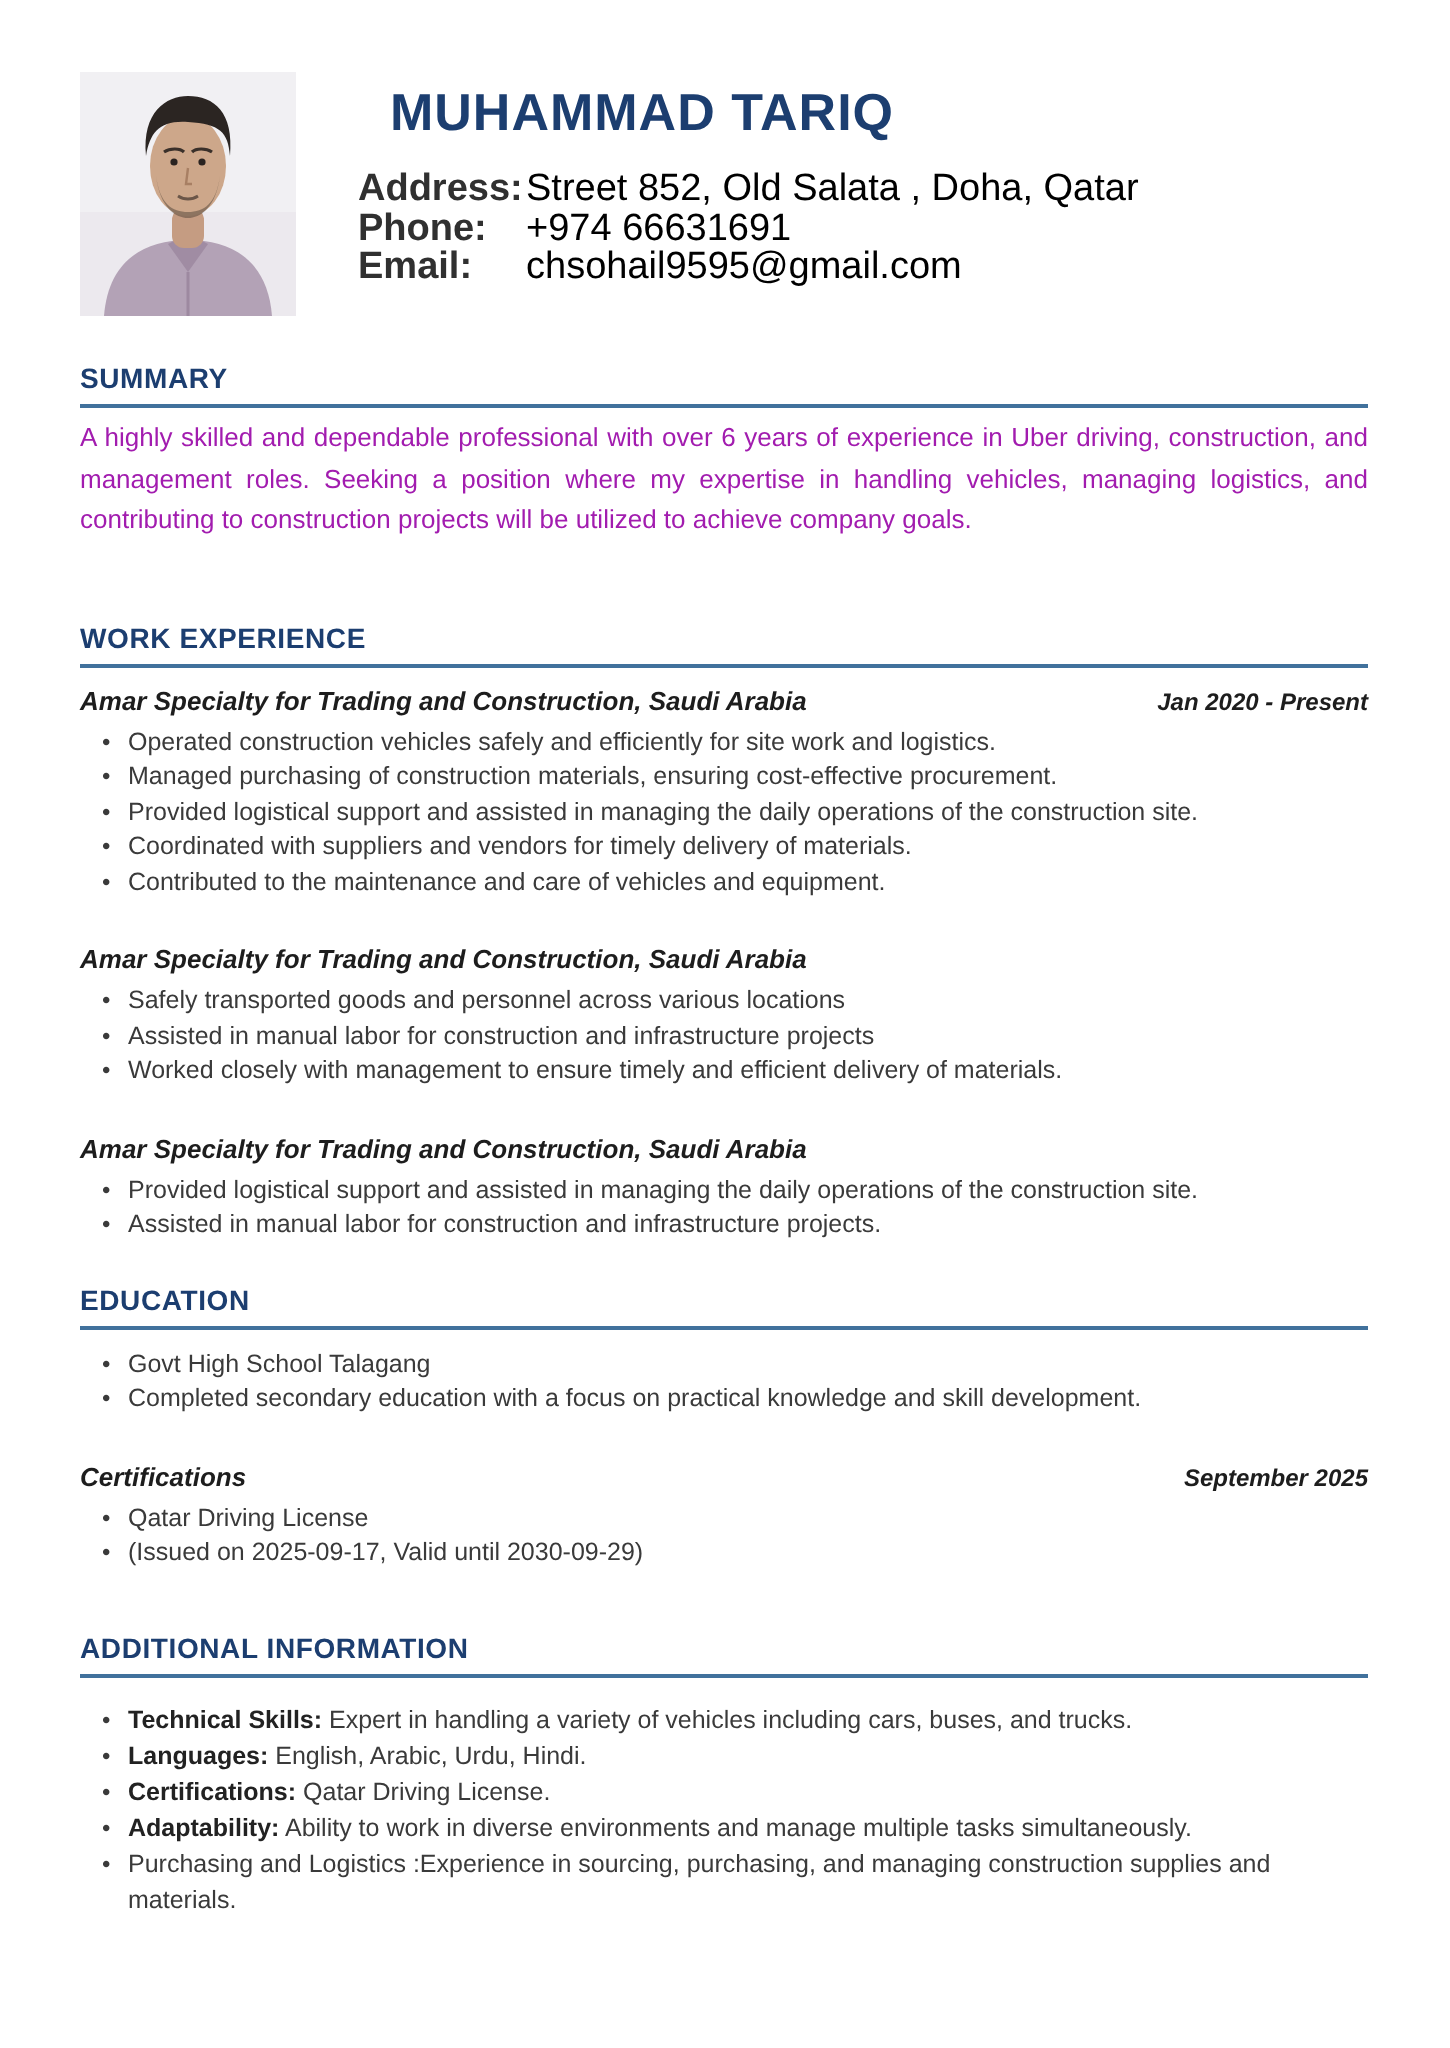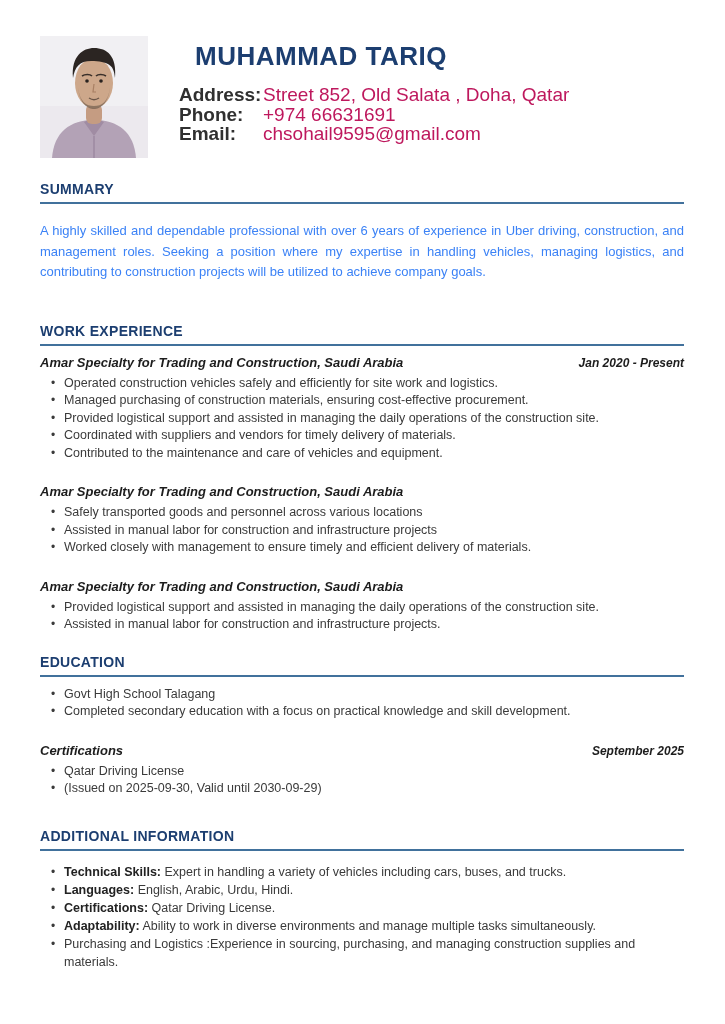--- a/index.html
+++ b/index.html
@@ -24,33 +24,33 @@
   }
   .photo svg{display:block;}
   .header-right{margin-left:31px;flex:1;}
   .name{
     font-size:26px;font-weight:bold;color:#1c3e70;
     letter-spacing:0.5px;
     margin:7px 0 15px 16px;line-height:1.05;
   }
   .contact-row{display:flex;font-size:19px;line-height:19.5px;color:#363636;}
   .contact-label{width:84px;font-weight:bold;color:#303030;}
-  .contact-value{color:#be185d;}
+  .contact-value{color:#000000;}
 
   
   .section-title{
     font-size:14px;font-weight:bold;color:#1c3e70;
     letter-spacing:0.3px;line-height:16px;
   }
   .section-rule{border:none;border-top:2px solid #41719c;margin:5px 0 0 0;}
 
   .summary-section{margin-top:23px;}
   .summary-text{
-    margin-top:17px;font-size:13px;line-height:20.5px;
-    text-align:justify;color:#3b82f6;
+    margin-top:5px;font-size:13px;line-height:20.5px;
+    text-align:justify;color:#a21caf;
   }
 
   .work-section{margin-top:40px;}
   .entry{margin-top:9px;}
   .entry + .entry{margin-top:22px;}
   .entry-head{display:flex;justify-content:space-between;align-items:baseline;font-style:italic;}
   .entry-title{font-size:13px;font-weight:bold;color:#1d1d1d;}
   .entry-dates{font-size:12px;font-weight:bold;color:#1d1d1d;white-space:nowrap;}
 
   ul.bullets{list-style:none;margin:5px 0 0 0;padding:0;}
@@ -183,21 +183,21 @@
         </ul>
       </div>
 
       <div class="entry edu-entry-2">
         <div class="entry-head">
           <span class="entry-title">Certifications</span>
           <span class="entry-dates">September 2025</span>
         </div>
         <ul class="bullets">
           <li>Qatar Driving License</li>
-          <li>(Issued on 2025-09-30, Valid until 2030-09-29)</li>
+          <li>(Issued on 2025-09-17, Valid until 2030-09-29)</li>
         </ul>
       </div>
     </div>
 
     <div class="additional-section">
       <div class="section-title">ADDITIONAL INFORMATION</div>
       <hr class="section-rule">
       <ul class="bullets">
         <li><b>Technical Skills:</b><span> Expert in handling a variety of vehicles including cars, buses, and trucks.</span></li>
         <li><b>Languages:</b><span> English, Arabic, Urdu, Hindi.</span></li>

